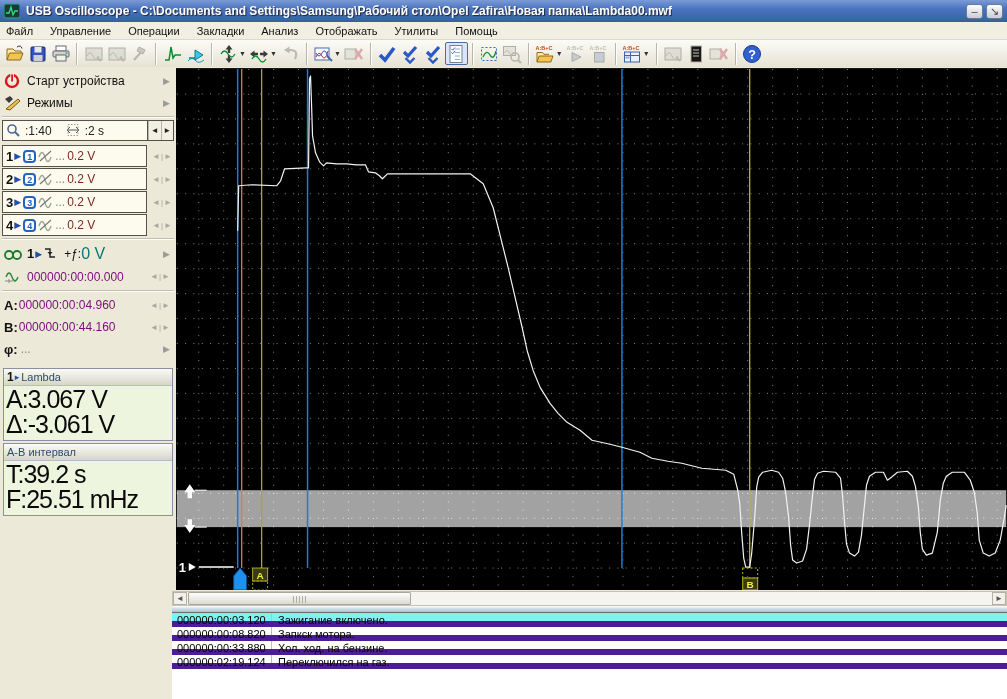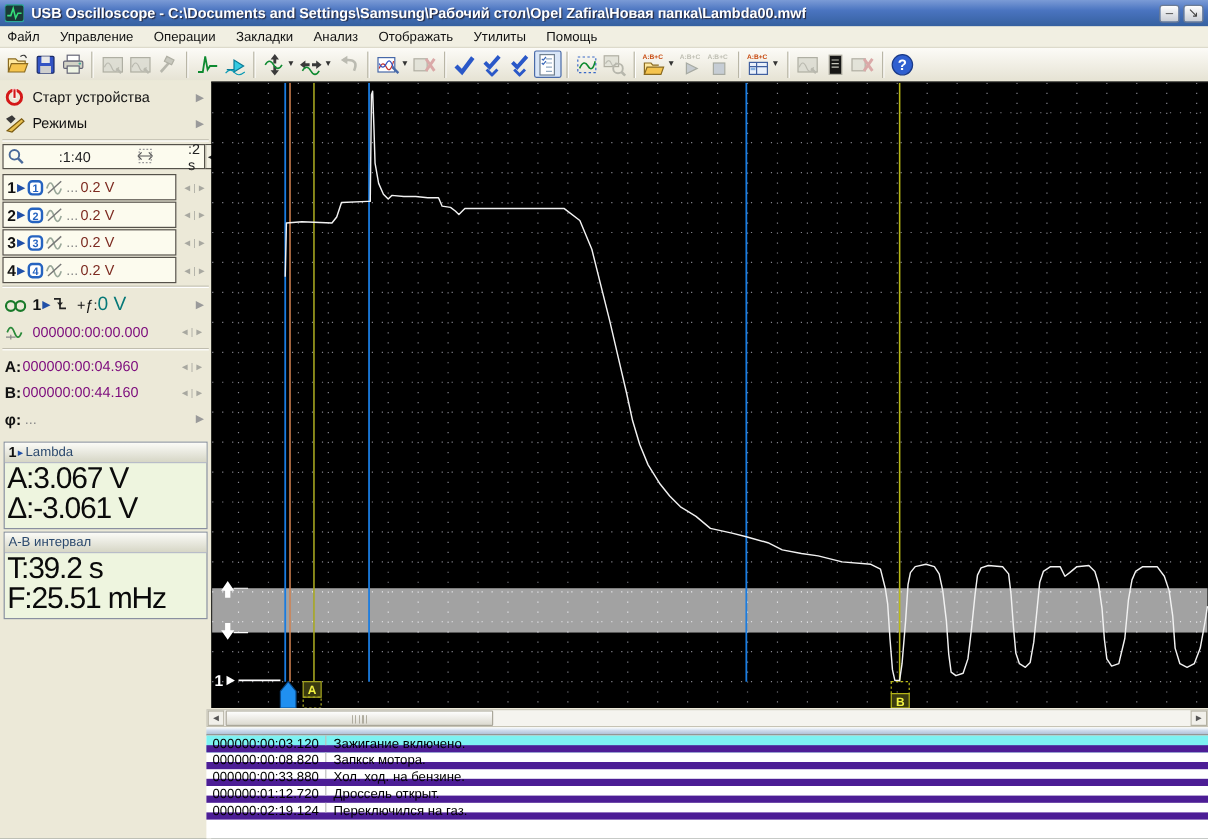--- a/index.html
+++ b/index.html
@@ -31,21 +31,21 @@
   .tsep{width:2px;height:22px;margin:0 4px;border-left:1px solid #b9b6a6;border-right:1px solid #fff;}
   
   #sidebar{position:absolute;left:0;top:67px;width:176px;height:632px;background:#ece9d8;
     padding:3px 2px 0 2px;}
   .srow{height:22px;display:flex;align-items:center;font-size:12px;color:#111;padding:0 2px;}
   .srow .chev{margin-left:auto;color:#9a9a9a;font-size:9px;padding-right:2px;}
   .sicon{width:18px;height:16px;margin-right:5px;flex:0 0 auto;}
   .shr{height:2px;border-top:1px solid #c0bdae;border-bottom:1px solid #fff;margin:2px 0;}
   .creambox{background:#fcfbee;border:1px solid #55524a;display:flex;align-items:center;}
   #zoomrow{height:21px;margin:2px 0 4px 0;display:flex;}
-  #zoombox{flex:1;height:21px;padding:0 3px;font-size:12px;gap:24px;}
+  #zoombox{flex:1;height:21px;padding:0 3px;font-size:12px;}
   #zoombox .val{color:#222;}
   #spinner{width:26px;height:21px;display:flex;border:1px solid #55524a;border-left:none;}
   .spin{flex:1;background:#f2f0e2;font-size:8px;color:#222;display:flex;align-items:center;justify-content:center;border-left:1px solid #b8b5a6;}
   .chrow{height:22px;display:flex;align-items:center;margin-bottom:1px;}
   .chbox{width:145px;height:22px;padding:0 3px;font-size:12px;}
   .chnum{font-weight:bold;font-size:13px;color:#111;}
   .bluearr{color:#2050a8;font-size:9px;margin:0 2px 0 1px;}
   .circnum{display:inline-block;width:13px;height:13px;border:2px solid #2563c0;border-radius:4px;
     color:#2563c0;font-size:9px;font-weight:bold;text-align:center;line-height:10px;background:#fff;margin-right:2px;}
   .dots{color:#8a8a8a;margin:0 2px;}
@@ -652,22 +652,18 @@
       </div>
       <div class="evrow">
         <span class="evtime">000000:00:08.820</span>
         <span class="evtext">Запкск мотора.</span>
       </div>
       <div class="evrow">
         <span class="evtime">000000:00:33.880</span>
         <span class="evtext">Хол. ход. на бензине.</span>
       </div>
       <div class="evrow">
-        <span class="evtime">000000:01:12.720</span>
-        <span class="evtext">Дроссель открыт.</span>
-      </div>
-      <div class="evrow">
         <span class="evtime">000000:02:19.124</span>
         <span class="evtext">Переключился на газ.</span>
       </div>
     </div>
 
 </div>
 
 </body></html>

